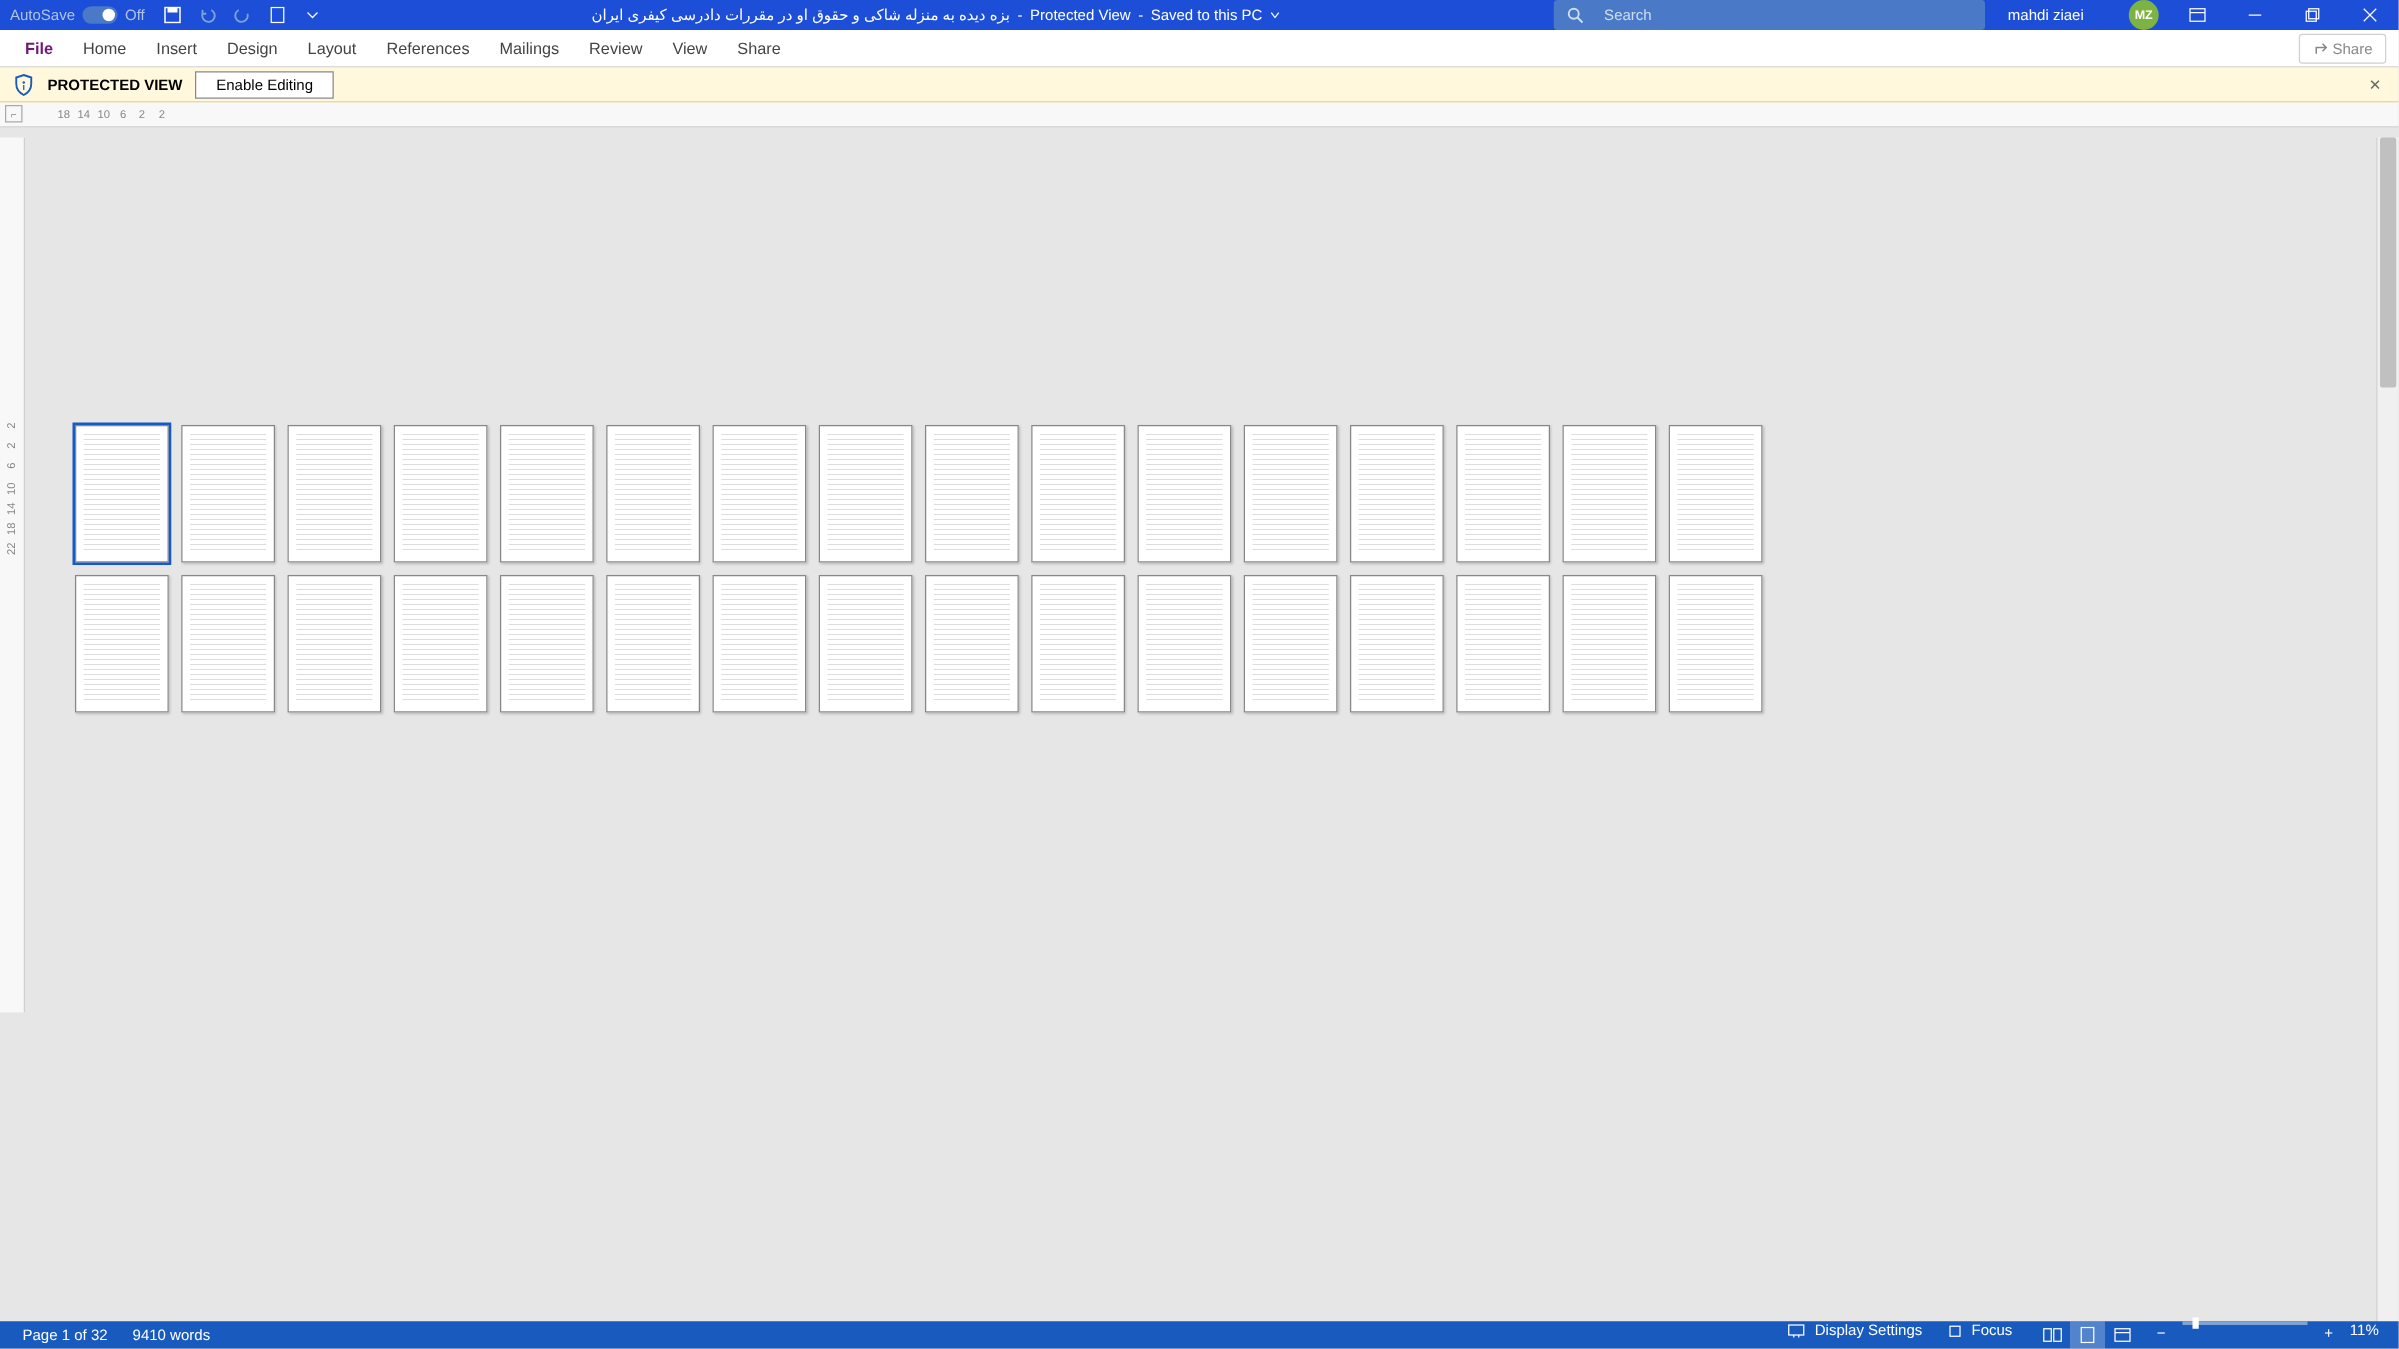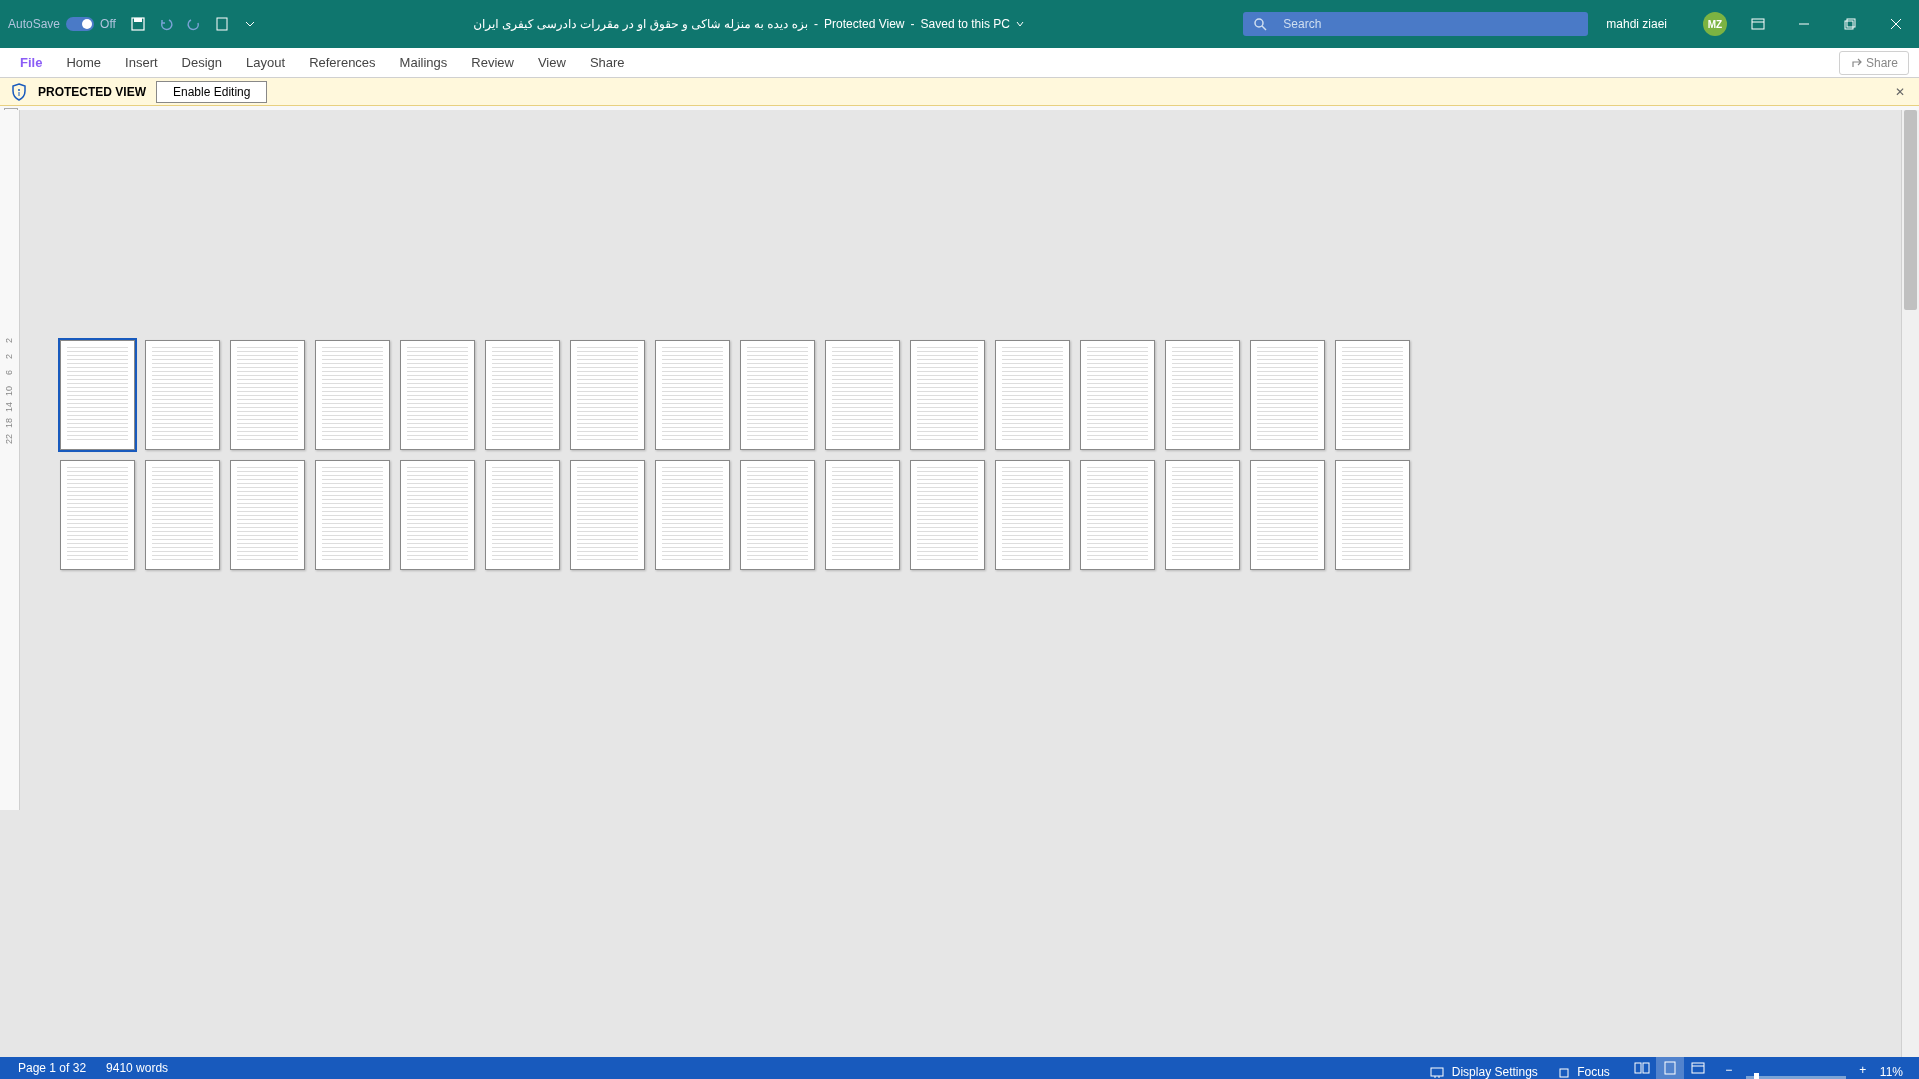--- a/index.html
+++ b/index.html
@@ -1,39 +1,39 @@
 <!DOCTYPE html>
 <html><head>
   <meta charset="utf-8">
   <style>
     * { margin: 0; padding: 0; box-sizing: border-box; font-family: 'Segoe UI', Tahoma, sans-serif; }
     body { background: #e6e6e6; width: 1919px; height: 1079px; overflow: hidden; position: relative; }
     
     
-    .title-bar { height: 48px; background: #0f766e; display: flex; align-items: center; color: white; font-size: 12px; }
+    .title-bar { height: 24px; background: #1d4ed8; display: flex; align-items: center; color: white; font-size: 12px; }
     .autosave { display: flex; align-items: center; padding: 0 8px; color: #b0c4de; }
     .toggle { width: 28px; height: 14px; background: #4a7ac7; border-radius: 7px; margin: 0 6px; position: relative; }
     .toggle::after { content: ''; position: absolute; width: 10px; height: 10px; background: #fff; border-radius: 50%; top: 2px; right: 2px; }
     .qa-btn { width: 28px; height: 32px; display: flex; align-items: center; justify-content: center; cursor: pointer; }
     .qa-btn svg { fill: #fff; }
     .doc-title-area { flex: 1; display: flex; align-items: center; justify-content: center; gap: 6px; }
     .doc-title-area span { white-space: nowrap; }
     .doc-name { direction: rtl; }
     .search-box { width: 345px; height: 24px; background: #4a7ac7; border-radius: 3px; display: flex; align-items: center; padding: 0 10px; margin: 0 10px; }
     .search-box input { background: transparent; border: none; color: #fff; flex: 1; outline: none; font-size: 12px; margin-left: 16px; }
     .search-box input::placeholder { color: #d0dff0; }
     .user-area { display: flex; align-items: center; padding: 0 8px; gap: 8px; }
     .avatar { width: 24px; height: 24px; background: #7cb342; border-radius: 50%; display: flex; align-items: center; justify-content: center; font-size: 10px; font-weight: bold; color: #fff; margin-left: 28px; }
     .win-btns { display: flex; }
     .win-btn { width: 46px; height: 32px; display: flex; align-items: center; justify-content: center; cursor: pointer; }
     
     
     .ribbon { height: 30px; background: #fff; border-bottom: 1px solid #d0d0d0; display: flex; align-items: center; padding-left: 8px; }
     .ribbon-tab { padding: 0 12px; height: 30px; display: flex; align-items: center; font-size: 13px; color: #444; cursor: pointer; }
-    .ribbon-tab.file { color: #8b5cf6; font-weight: 600; }
+    .ribbon-tab.file { color: #701a75; font-weight: 600; }
     .share-btn { margin-left: auto; margin-right: 10px; height: 24px; padding: 0 10px; background: #fff; border: 1px solid #d0d0d0; border-radius: 3px; display: flex; align-items: center; gap: 4px; font-size: 12px; color: #888; }
     
     
     .protected-bar { height: 28px; background: #fff8dc; border-bottom: 1px solid #e8d080; display: flex; align-items: center; padding: 0 10px; font-size: 12px; }
     .shield-icon { width: 18px; height: 18px; margin-right: 10px; }
     .protected-title { font-weight: bold; margin-right: 8px; }
     .protected-msg { color: #555; }
     .enable-btn { margin-left: 2px; padding: 3px 16px; background: #fff; border: 1px solid #888; font-size: 12px; cursor: pointer; }
     .close-bar { margin-left: auto; width: 18px; height: 18px; display: flex; align-items: center; justify-content: center; cursor: pointer; color: #666; }
     
@@ -51,21 +51,21 @@
     .page-thumb.selected { outline: 2px solid #185abd; }
     .page-lines { width: 100%; height: 100%; background: repeating-linear-gradient(to bottom, #bbb 0px, #bbb 1px, transparent 1px, transparent 4px); opacity: 0.5; }
     
     
     .v-scroll { position: absolute; right: 0; top: 110px; bottom: 22px; width: 18px; background: #f0f0f0; border-left: 1px solid #d0d0d0; }
     .v-scroll-thumb { position: absolute; top: 0; left: 2px; right: 2px; height: 200px; background: #c0c0c0; border-radius: 2px; }
     
     
     .status-bar { position: absolute; bottom: 0; left: 0; right: 0; height: 22px; background: #185abd; color: #fff; display: flex; align-items: center; font-size: 12px; padding: 0 8px; }
     .status-item { padding: 0 10px; cursor: pointer; }
-    .status-right { margin-left: auto; display: flex; align-items: flex-end; }
+    .status-right { margin-left: auto; display: flex; align-items: flex-start; }
     .view-btns { display: flex; margin: 0 8px; }
     .view-btn { width: 28px; height: 22px; display: flex; align-items: center; justify-content: center; cursor: pointer; }
     .view-btn.active { background: rgba(255,255,255,0.25); }
     .zoom-slider { width: 100px; height: 3px; background: #7ba3d6; margin: 0 8px; position: relative; }
     .zoom-slider::after { content: ''; position: absolute; left: 8px; top: -3px; width: 5px; height: 9px; background: #fff; }
     .zoom-btn { width: 18px; height: 18px; display: flex; align-items: center; justify-content: center; cursor: pointer; }
     .zoom-pct { padding: 0 8px; }
   </style>
 </head>
 <body>

